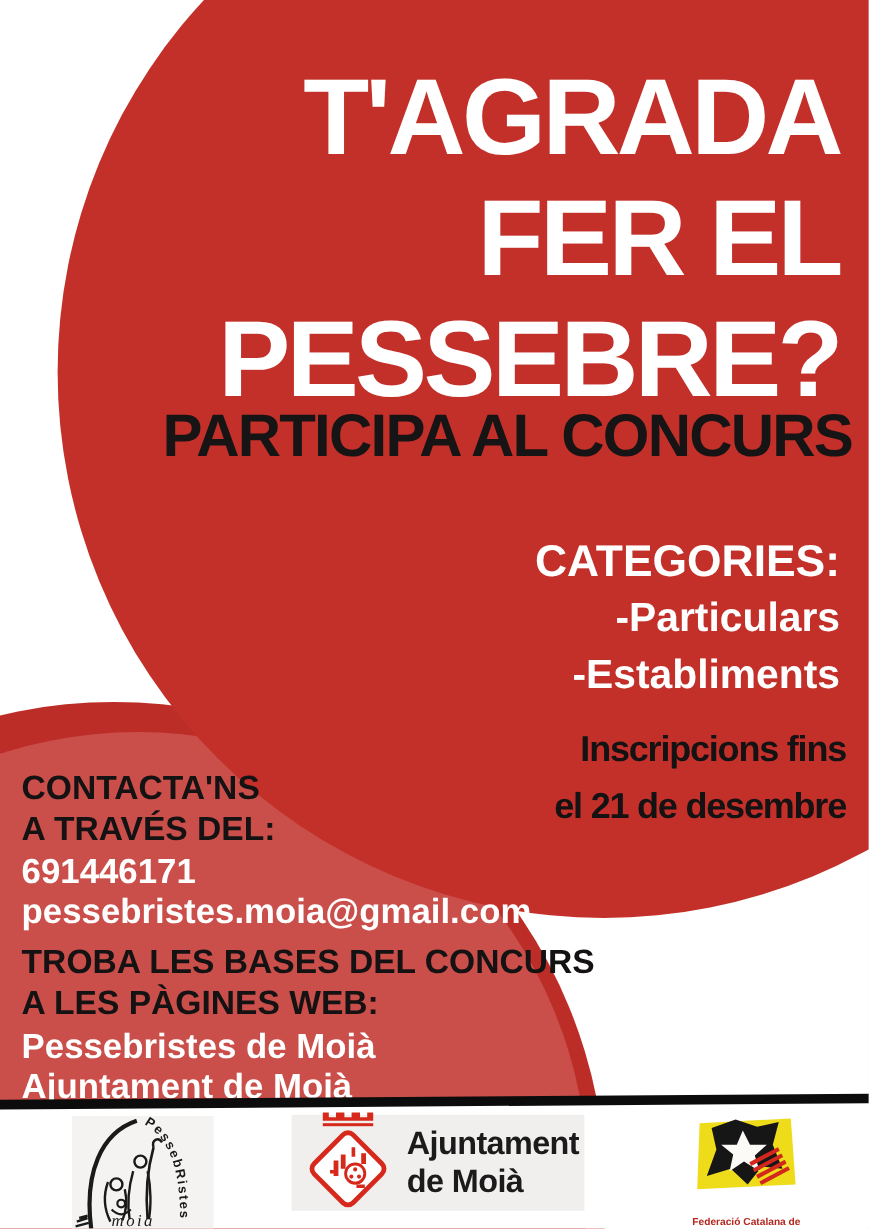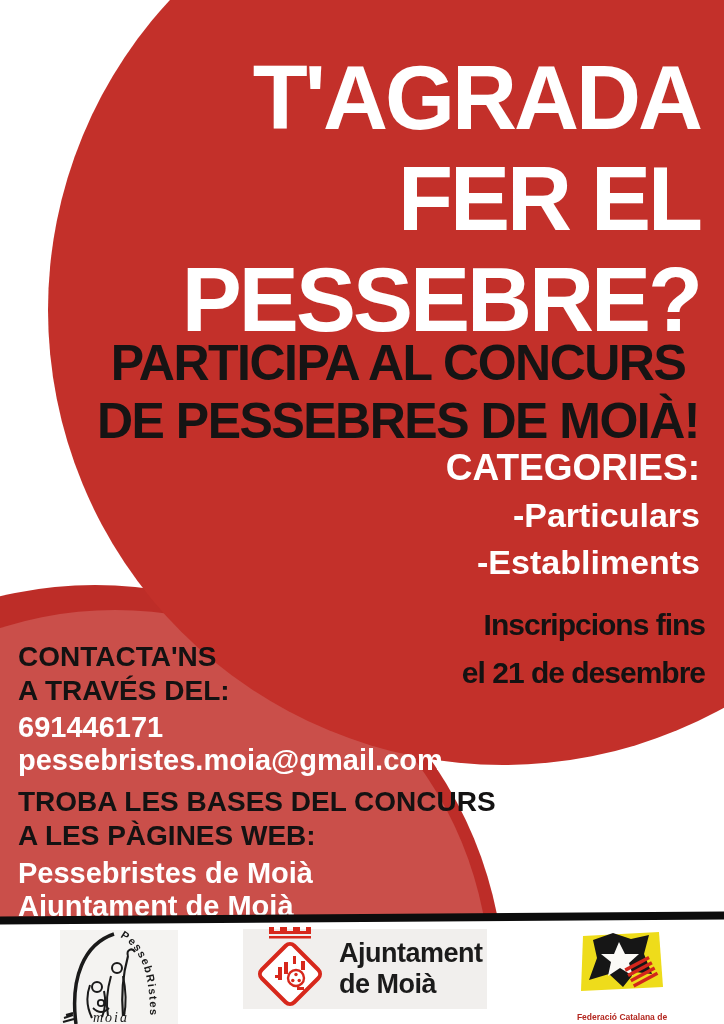--- a/index.html
+++ b/index.html
@@ -5,21 +5,21 @@
   html,body{margin:0;padding:0;background:#fff;}
   .page{position:relative;width:724px;height:1024px;overflow:hidden;background:#ffffff;
         font-family:"Liberation Sans",sans-serif;}
   .circle{position:absolute;border-radius:50%;}
   .circle-crescent{left:-315px;top:585px;width:820px;height:820px;background:#bd2d28;}
   .circle-salmon{left:-260px;top:610px;width:750px;height:750px;background:#ca4f4a;}
   .circle-big{left:48px;top:-145px;width:910px;height:910px;background:#c3302a;}
 
   .title{position:absolute;top:28px;right:24px;text-align:right;color:#ffffff;
          font-size:90px;line-height:101px;font-weight:800;letter-spacing:-3px;white-space:nowrap;margin-top:20px;}
-  .subtitle{position:absolute;top:334px;left:86px;width:624px;text-align:center;color:#161414;
+  .subtitle{position:absolute;top:334px;left:86px;width:624px;text-align:right;color:#161414;
             font-size:50px;line-height:58px;font-weight:800;letter-spacing:-1.5px;white-space:nowrap;}
   .categories{position:absolute;top:444px;right:24px;text-align:right;color:#ffffff;font-weight:800;}
   .categories .cat-head{font-size:37px;line-height:48px;letter-spacing:0px;}
   .categories .cat-item{font-size:34px;line-height:47px;}
   .deadline{position:absolute;top:601px;right:19px;text-align:right;color:#141212;
             font-size:30px;line-height:48px;font-weight:800;letter-spacing:-1px;white-space:nowrap;}
 
   .contact{position:absolute;left:18px;top:640px;white-space:nowrap;}
   .c-black{color:#141212;font-size:28px;line-height:34px;font-weight:800;letter-spacing:0;}
   .c-white{color:#ffffff;font-size:29px;line-height:33px;font-weight:800;}
@@ -50,21 +50,20 @@
   <div class="circle circle-big"></div>
 
   <div class="title">
     <div>T'AGRADA</div>
     <div>FER EL</div>
     <div>PESSEBRE?</div>
   </div>
 
   <div class="subtitle">
     <div>PARTICIPA AL CONCURS</div>
-    <div>DE PESSEBRES DE MOIÀ!</div>
   </div>
 
   <div class="categories">
     <div class="cat-head">CATEGORIES:</div>
     <div class="cat-item">-Particulars</div>
     <div class="cat-item">-Establiments</div>
   </div>
 
   <div class="deadline">
     <div>Inscripcions fins</div>

